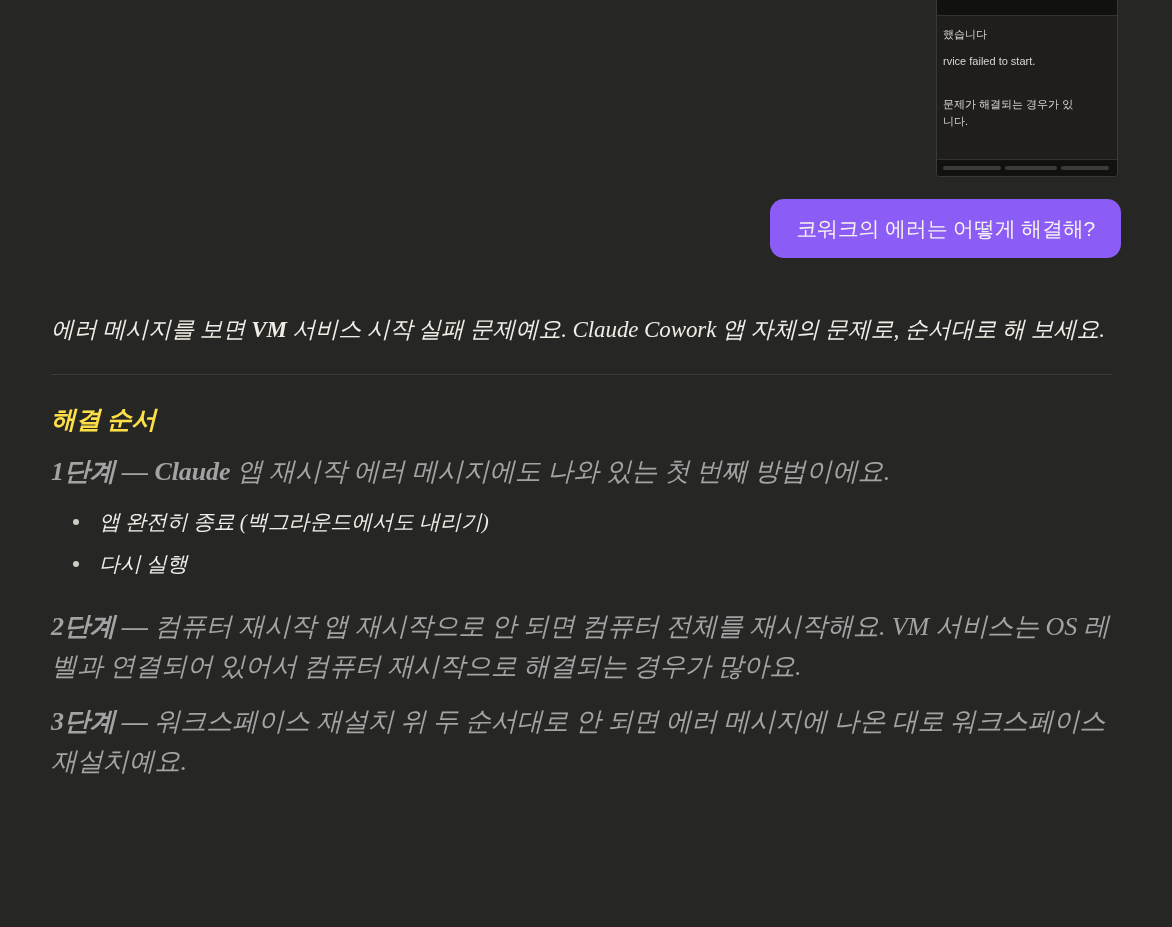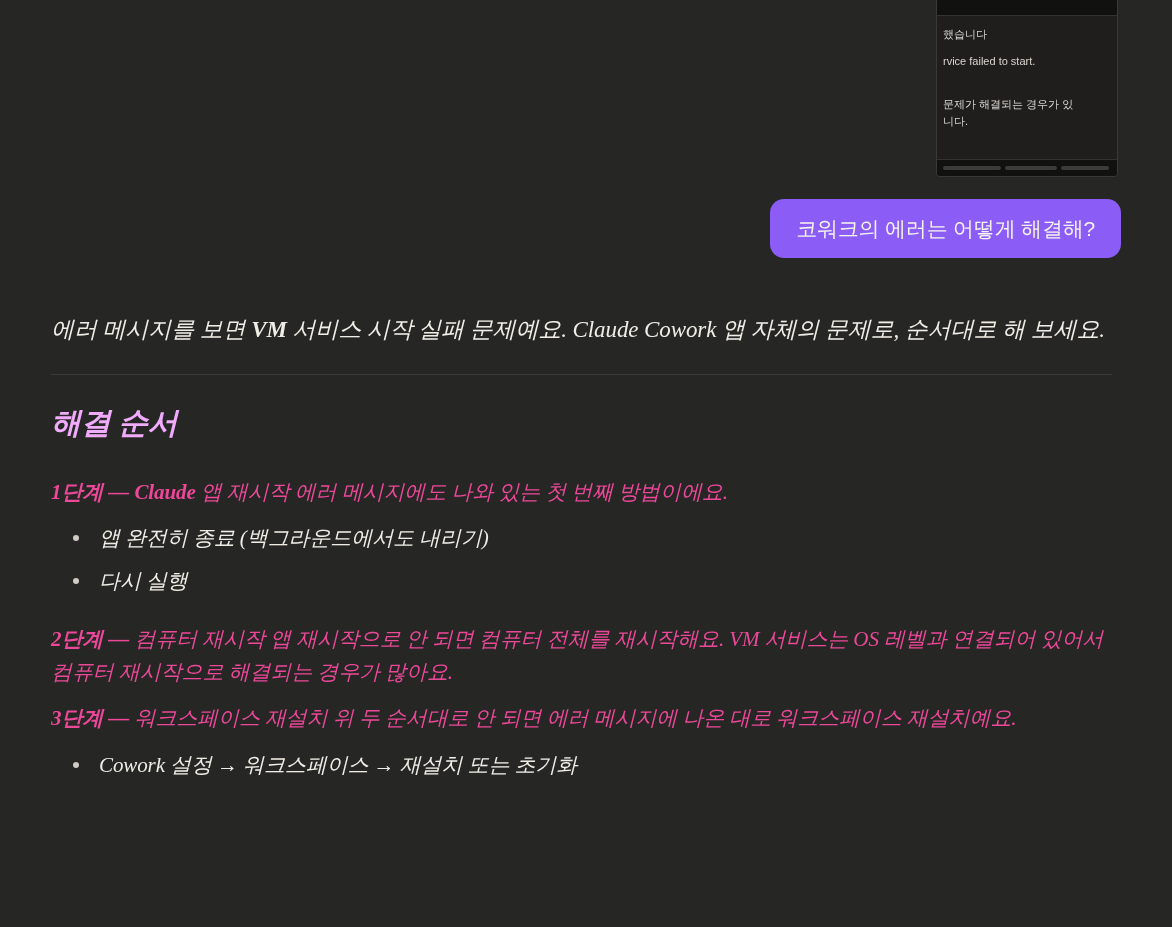--- a/index.html
+++ b/index.html
@@ -106,32 +106,32 @@
   .intro b { font-weight: 700; }
 
   hr.divider {
     border: 0;
     border-top: 1px solid #3b3a37;
     margin: 0 0 28px 0;
     width: 1061px;
   }
 
   h2.section-title {
-    font-size: 30px;
+    font-size: 25px;
     font-weight: 700;
-    margin: 0 0 32px 0;
+    margin: 0 0 16px 0;
     letter-spacing: -0.2px;
-    color: #f0abfc;
+    color: #fde047;
   }
 
   p.step {
-    font-size: 21px;
+    font-size: 26px;
     line-height: 1.55;
     margin: 8px 0 14px 0;
-    color: #ec4899;
+    color: #a3a3a3;
     letter-spacing: -0.1px;
   }
   p.step b { font-weight: 700; }
 
   ul.bullets {
     list-style: none;
     margin: 0 0 26px 0;
     padding: 0 0 0 48px;
   }
   ul.bullets li {
@@ -195,17 +195,14 @@
     <li>다시 실행</li>
   </ul>
 
   <p class="step gap-big">
     <b>2단계 —</b><span> 컴퓨터 재시작 앱 재시작으로 안 되면 컴퓨터 전체를 재시작해요. VM 서비스는 OS 레벨과 연결되어 있어서 컴퓨터 재시작으로 해결되는 경우가 많아요.</span>
   </p>
 
   <p class="step tight">
     <b>3단계 —</b><span> 워크스페이스 재설치 위 두 순서대로 안 되면 에러 메시지에 나온 대로 워크스페이스 재설치예요.</span>
   </p>
-  <ul class="bullets">
-    <li>Cowork 설정 → 워크스페이스 → 재설치 또는 초기화</li>
-  </ul>
 
 </div>
 
 </body></html>

